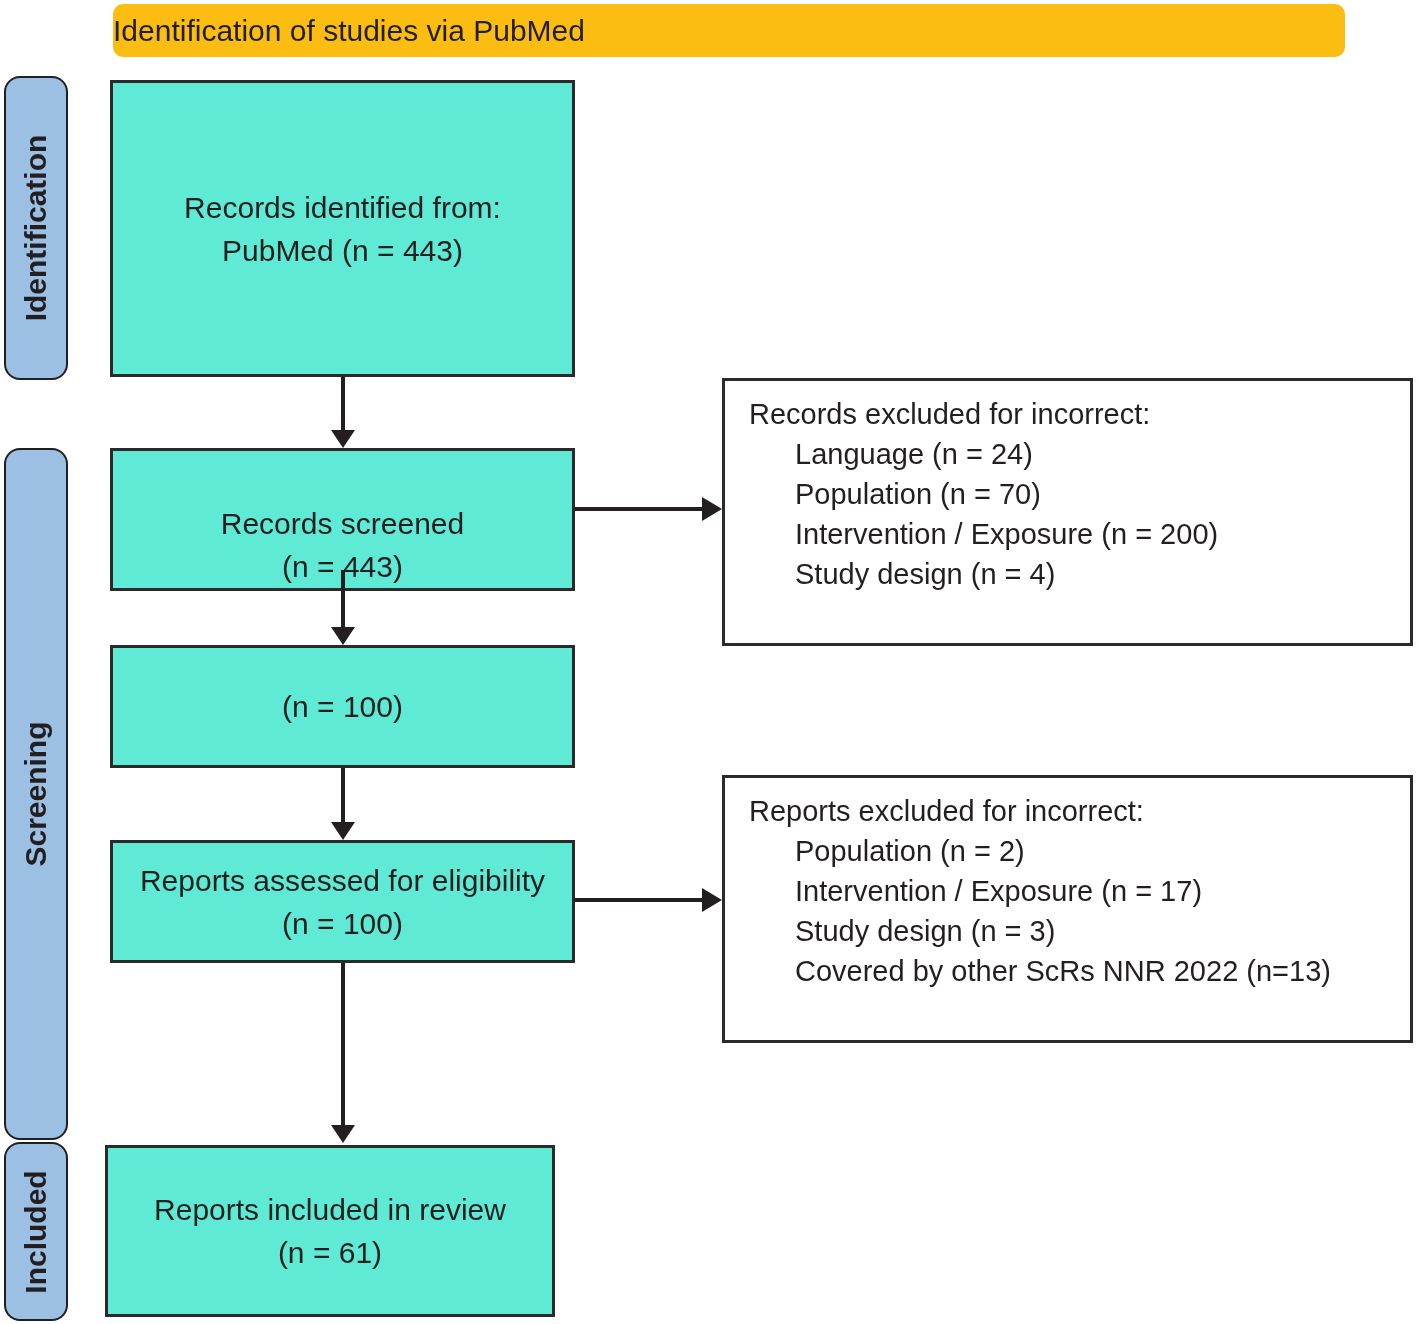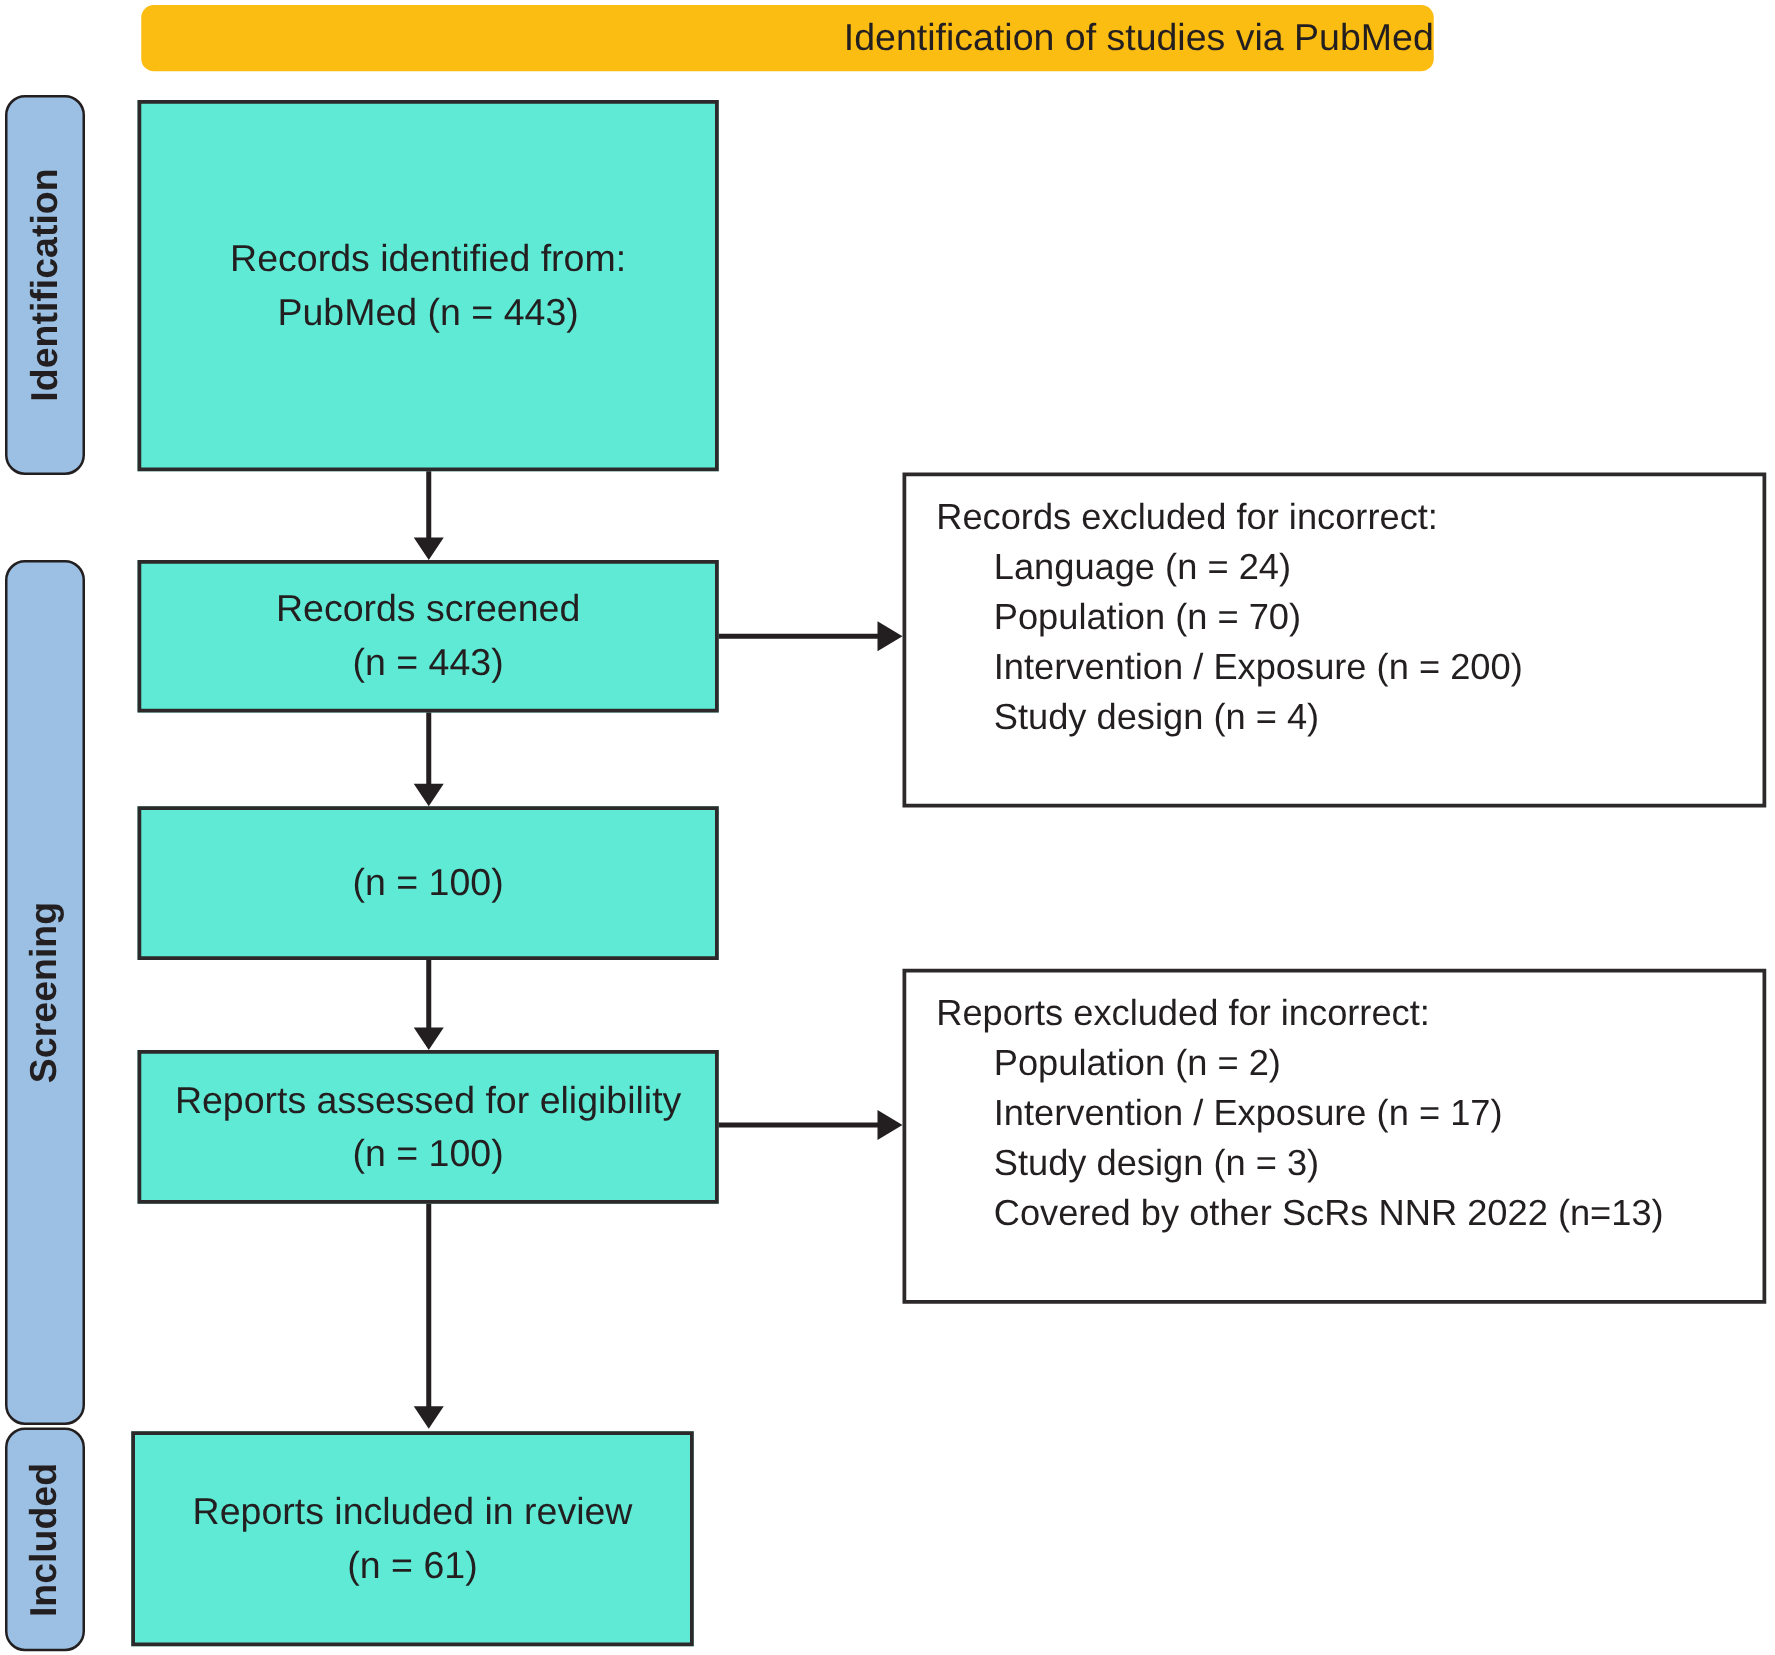--- a/index.html
+++ b/index.html
@@ -14,24 +14,24 @@
     height: 1324px;
     background: #ffffff;
     overflow: hidden;
     color: var(--ink, #231F20);
   }
 
   
   .banner {
     position: absolute;
     left: 113px; top: 4px;
-    width: 1034px; height: 53px;
+    width: 1232px; height: 53px;
     background: var(--banner-bg, #FCBD12);
     border-radius: 10px;
-    display: flex; align-items: center; justify-content: flex-end;
+    display: flex; align-items: center; justify-content: flex-start;
     font-size: 30px;
     color: var(--ink, #231F20);
   }
 
   
   .stage-label {
     position: absolute;
     left: 4px; width: 64px;
     background: var(--stage-bg, #9CC0E4);
     border: 2px solid var(--ink, #231F20);
@@ -57,21 +57,21 @@
     border: 3px solid #2d292a;
     box-sizing: border-box;
     display: flex; flex-direction: column;
     align-items: center; justify-content: center;
     text-align: center;
     font-size: 30px;
     line-height: 43px;
     color: var(--ink, #231F20);
   }
   #box-identified { left: 110px; top: 80px;  width: 465px; height: 297px; }
-  #box-screened   { left: 110px; top: 448px; width: 465px; height: 122px; }
+  #box-screened   { left: 110px; top: 448px; width: 465px; height: 143px; justify-content: flex-end; }
   #box-sought     { left: 110px; top: 645px; width: 465px; height: 123px; }
   #box-assessed   { left: 110px; top: 840px; width: 465px; height: 123px; }
   #box-included   { left: 105px; top: 1145px; width: 450px; height: 172px; }
 
   
   .excl-box {
     position: absolute;
     left: 722px; width: 691px; height: 268px;
     background: #ffffff;
     border: 3px solid #2d292a;

